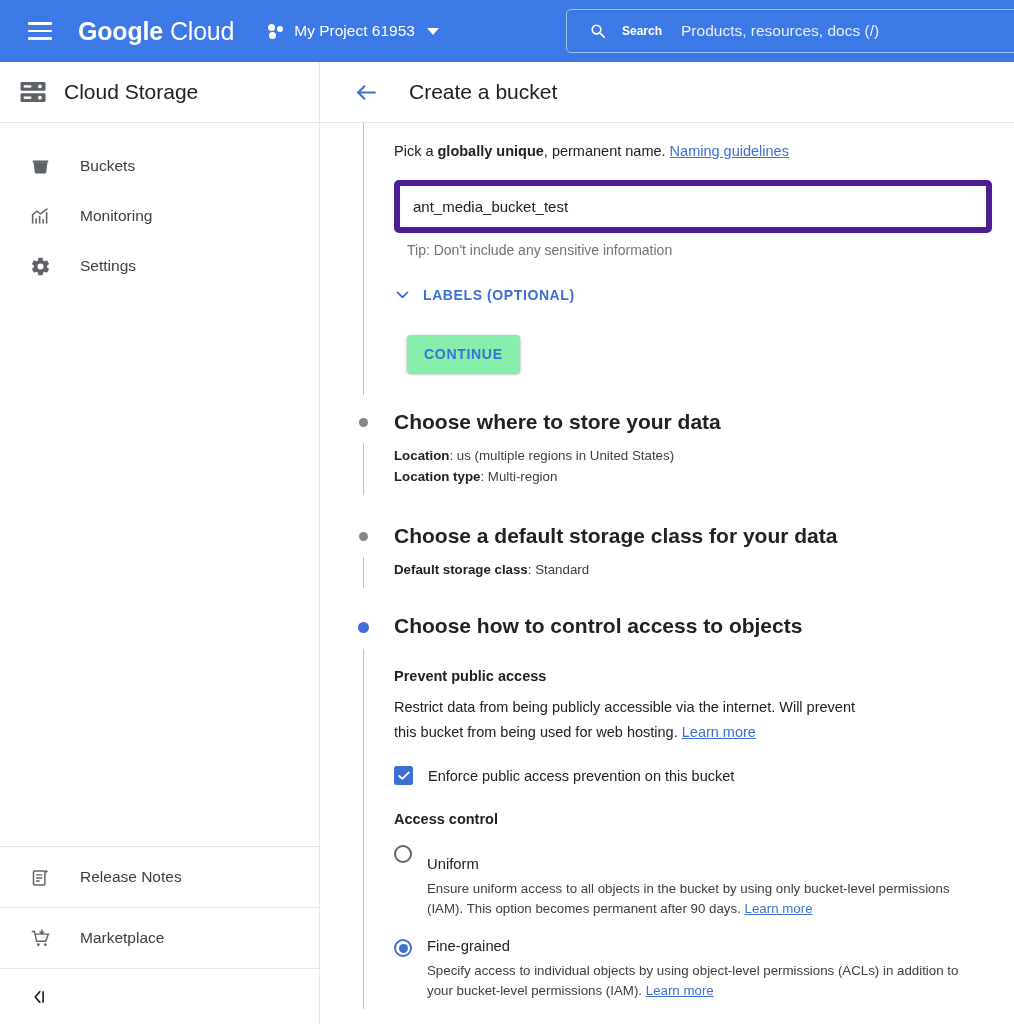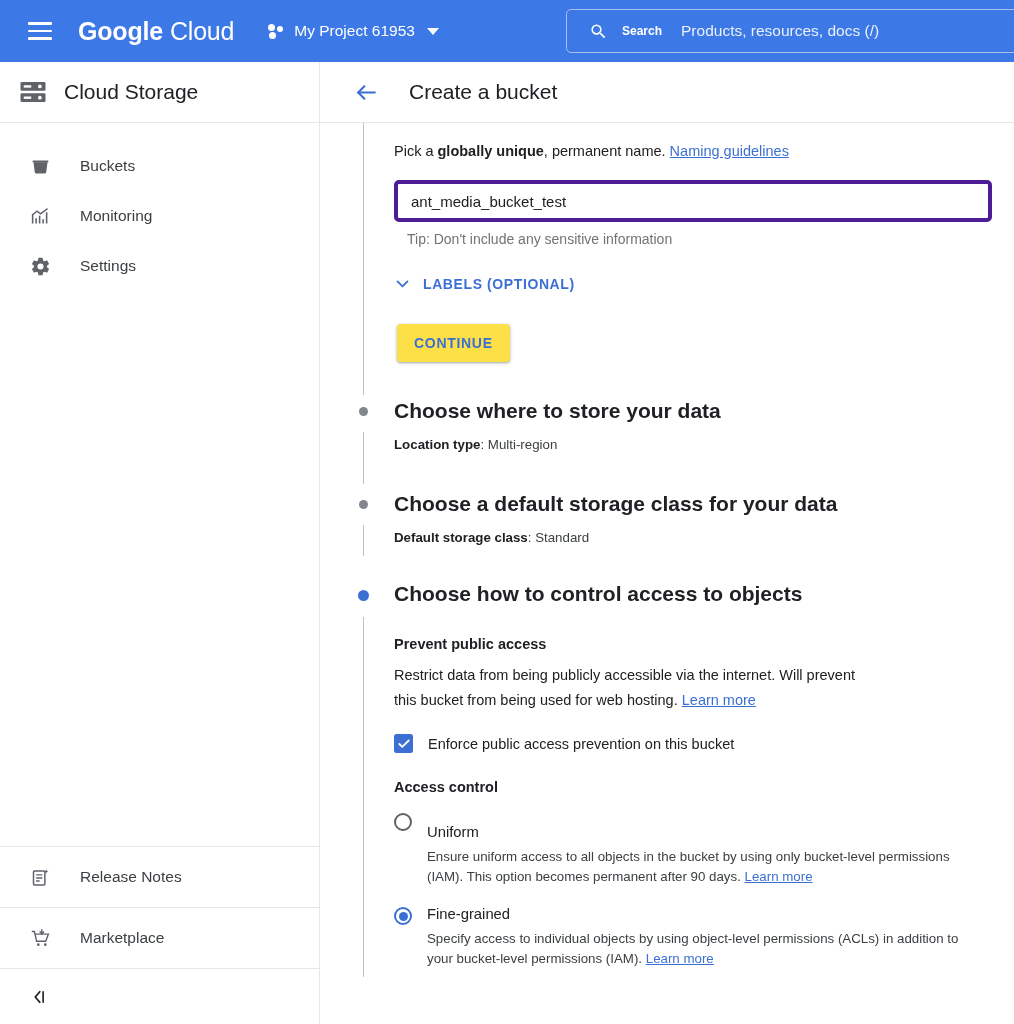--- a/index.html
+++ b/index.html
@@ -108,40 +108,40 @@
   }
 
   .sec-block { position: relative; padding-left: 74px; }
 
   .desc-line { font-size: 14.5px; color: #202124; padding-top: 18px; line-height: 20px; }
   .desc-line b { font-weight: bold; }
   a.link { color: #3c6fd4; text-decoration: underline; cursor: pointer; }
 
   .bucket-input {
     margin-top: 19px;
-    width: 598px; height: 42px;
-    border: 4px solid #4c1d95; border-radius: 5px;
+    width: 598px; height: 53px;
+    border: 6px solid #4c1d95; border-radius: 5px;
     font-size: 15px; color: #202124;
     padding: 0 13px;
     font-family: "Liberation Sans", sans-serif;
     background: #fff;
     outline: none;
   }
   .tip { font-size: 14px; color: #737373; margin-top: 9px; margin-left: 13px; }
 
   .labels-toggle {
     margin-top: 28px; display: inline-flex; align-items: center;
     color: #3c6fd4; cursor: pointer;
   }
   .chev { margin-right: 12px; display:flex; }
   .labels-text { font-size: 14px; font-weight: bold; letter-spacing: 0.6px; }
 
   .continue-btn {
-    margin-top: 28px; margin-left: 3px;
-    background: #fde047; color: #3c6fd4;
+    margin-top: 28px; margin-left: 13px;
+    background: #86efac; color: #3c6fd4;
     border: none; border-radius: 4px;
     box-shadow: 0 1px 2px rgba(60,64,67,.3), 0 1px 3px 1px rgba(60,64,67,.15);
     font-size: 14px; font-weight: bold; letter-spacing: 0.7px;
     padding: 11px 17px; cursor: pointer;
     font-family: "Liberation Sans", sans-serif;
   }
 
   
   .step { position: relative; }
   .bullet {
@@ -330,20 +330,23 @@
         <button class="continue-btn">CONTINUE</button>
       </div>
     </div>
 
     <div class="step" style="margin-top:36px;">
       <div class="bullet" style="top:9px;"></div>
       <div class="step-line" style="top:34px; height:52px;"></div>
       <div class="step-title">Choose where to store your data</div>
       <div class="summary">
         <div class="summary-row">
+          <b>Location</b><span>: us (multiple regions in United States)</span>
+        </div>
+        <div class="summary-row">
           <b>Location type</b><span>: Multi-region</span>
         </div>
       </div>
     </div>
 
     <div class="step" style="margin-top:36px;">
       <div class="bullet" style="top:9px;"></div>
       <div class="step-line" style="top:34px; height:31px;"></div>
       <div class="step-title">Choose a default storage class for your data</div>
       <div class="summary">

